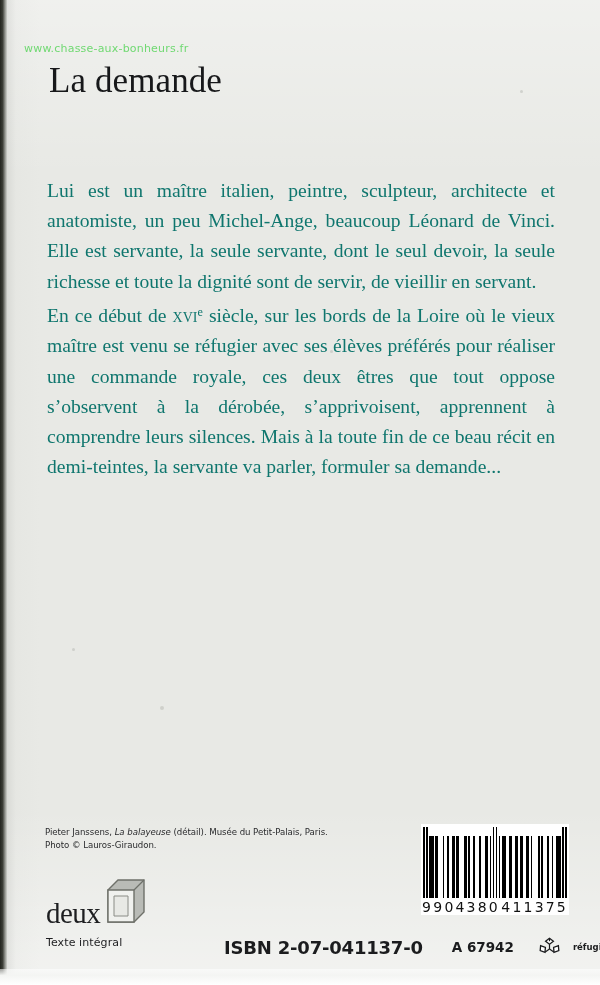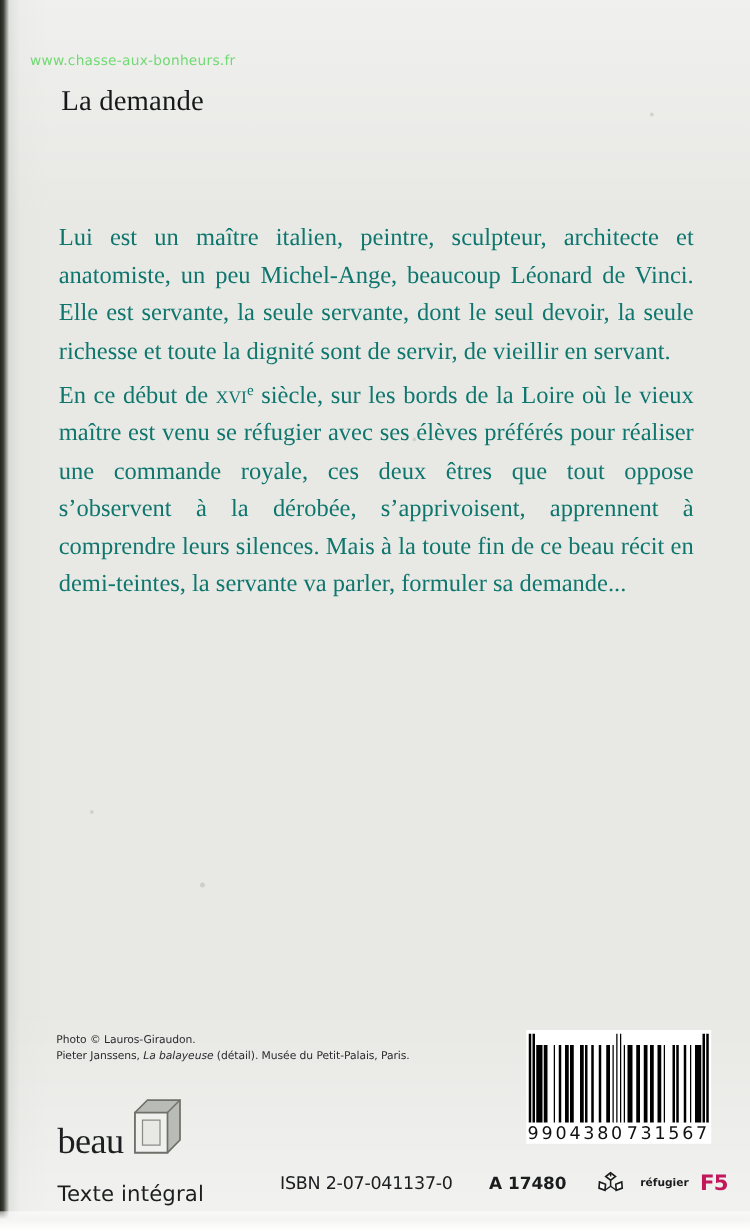--- a/index.html
+++ b/index.html
@@ -68,21 +68,21 @@
   .author-name {
     font-family: "Liberation Serif", serif;
     font-size: 33px;
     line-height: 38px;
     color: #17181a;
     letter-spacing: 0.1px;
     white-space: nowrap;
   }
   .book-title {
     font-family: "Liberation Serif", serif;
-    font-size: 23px;
+    font-size: 35px;
     line-height: 38px;
     color: #17181a;
     letter-spacing: 0.1px;
     margin-top: 6px;
     white-space: nowrap;
   }
 
   
   .blurb {
     position: absolute;
@@ -165,23 +165,23 @@
   }
   .folio-mark {
     position: absolute;
     left: 58px;
     top: 0px;
     width: 44px;
     height: 46px;
   }
   .folio-mark svg { display: block; }
   .texte-integral {
-    margin-top: 20px;
+    margin-top: 10px;
     font-family: "DejaVu Sans", sans-serif;
-    font-size: 17px;
+    font-size: 11px;
     letter-spacing: 0.1px;
     color: #1d1e20;
     white-space: nowrap;
   }
 
   
   .barcode-area {
     position: absolute;
     left: 421px;
     top: 824px;
@@ -216,22 +216,22 @@
   .isbn-line {
     position: absolute;
     left: 224px;
     top: 936px;
     display: flex;
     align-items: center;
     gap: 0px;
     font-family: "DejaVu Sans", sans-serif;
   }
   .isbn-text {
-    font-size: 14px;
-    font-weight: normal;
+    font-size: 18px;
+    font-weight: bold;
     color: #1b1c1e;
     letter-spacing: -0.2px;
     white-space: nowrap;
   }
   .isbn-code {
     font-size: 13.5px;
     font-weight: bold;
     color: #1b1c1e;
     margin-left: 29px;
     white-space: nowrap;
@@ -287,27 +287,27 @@
 
   <div class="blurb">
     <p class="para-1">Lui est un maître italien, peintre, sculpteur, architecte et anatomiste, un peu Michel-Ange, beaucoup Léonard de Vinci. Elle est servante, la seule servante, dont le seul devoir, la seule richesse et toute la dignité sont de servir, de vieillir en servant.</p>
     <p class="para-2"><span>En ce début de </span><span class="century">xvi</span><span class="century-sup">e</span><span> siècle, sur les bords de la Loire où le vieux maître est venu se réfugier avec ses élèves préférés pour réaliser une commande royale, ces deux êtres que tout oppose s’observent à la dérobée, s’apprivoisent, apprennent à comprendre leurs silences. Mais à la toute fin de ce beau récit en demi-teintes, la servante va parler, formuler sa demande...</span></p>
   </div>
 
   <div class="prizes">
   </div>
 
   <div class="credits">
+    <div><span>Pieter Janssens, </span><span class="italic">La balayeuse</span><span> (détail). Musée du Petit-Palais, Paris.</span></div>
     <div>Photo © Lauros-Giraudon.</div>
-    <div><span>Pieter Janssens, </span><span class="italic">La balayeuse</span><span> (détail). Musée du Petit-Palais, Paris.</span></div>
   </div>
 
   <div class="folio-block">
     <div class="folio-logo-row">
-      <div class="folio-word">beau</div>
+      <div class="folio-word">deux</div>
       <div class="folio-mark">
         <svg width="44" height="46" viewBox="0 0 44 46">
           <polygon points="4,12 14,2 40,2 40,34 30,44 4,44" fill="#b9bbb6" stroke="#6e7069" stroke-width="1.4"></polygon>
           <polygon points="4,12 30,12 30,44 4,44" fill="#f0f1ee" stroke="#6e7069" stroke-width="1.4"></polygon>
           <polygon points="10,18 24,18 24,38 10,38" fill="#e8e9e5" stroke="#8a8c86" stroke-width="1"></polygon>
           <line x1="30" y1="12" x2="40" y2="2" stroke="#6e7069" stroke-width="1.2"></line>
         </svg>
       </div>
     </div>
     <div class="texte-integral">Texte intégral</div>
@@ -371,27 +371,27 @@
         <i style="width: 3.03158px; background: transparent; height: 88%;"></i>
         <i style="width: 4.54737px; background: rgb(0, 0, 0); height: 88%;"></i>
         <i style="width: 1.51579px; background: transparent; height: 88%;"></i>
         <i style="width: 1.51579px; background: rgb(0, 0, 0); height: 100%;"></i>
         <i style="width: 1.51579px; background: transparent; height: 100%;"></i>
         <i style="width: 1.51579px; background: rgb(0, 0, 0); height: 100%;"></i>
       </div>
     <div class="barcode-digits">
       <span>9</span>
       <span class="grp">904380</span>
-      <span class="grp">731567</span>
+      <span class="grp">411375</span>
     </div>
   </div>
 
   <div class="isbn-line">
     <span class="isbn-text">ISBN 2-07-041137-0</span>
-    <span class="isbn-code">A 17480</span>
+    <span class="isbn-code">A 67942</span>
     <span class="gallimard-mark">
       <svg width="25" height="22" viewBox="0 0 25 22">
         <g stroke="#1b1c1e" stroke-width="1.3" fill="#ffffff">
           <path d="M12.5 2.2 L8.6 5.2 L12.5 8.2 L16.4 5.2 Z"></path>
           <path d="M3.2 14.5 L3.6 9.6 L8.4 11.4 L8.0 16.3 Z"></path>
           <path d="M21.8 14.5 L21.4 9.6 L16.6 11.4 L17.0 16.3 Z"></path>
         </g>
         <g stroke="#1b1c1e" stroke-width="1.2" fill="none">
           <path d="M12.5 8.2 L12.5 13.0"></path>
           <path d="M12.5 13.0 L8.2 16.0"></path>

